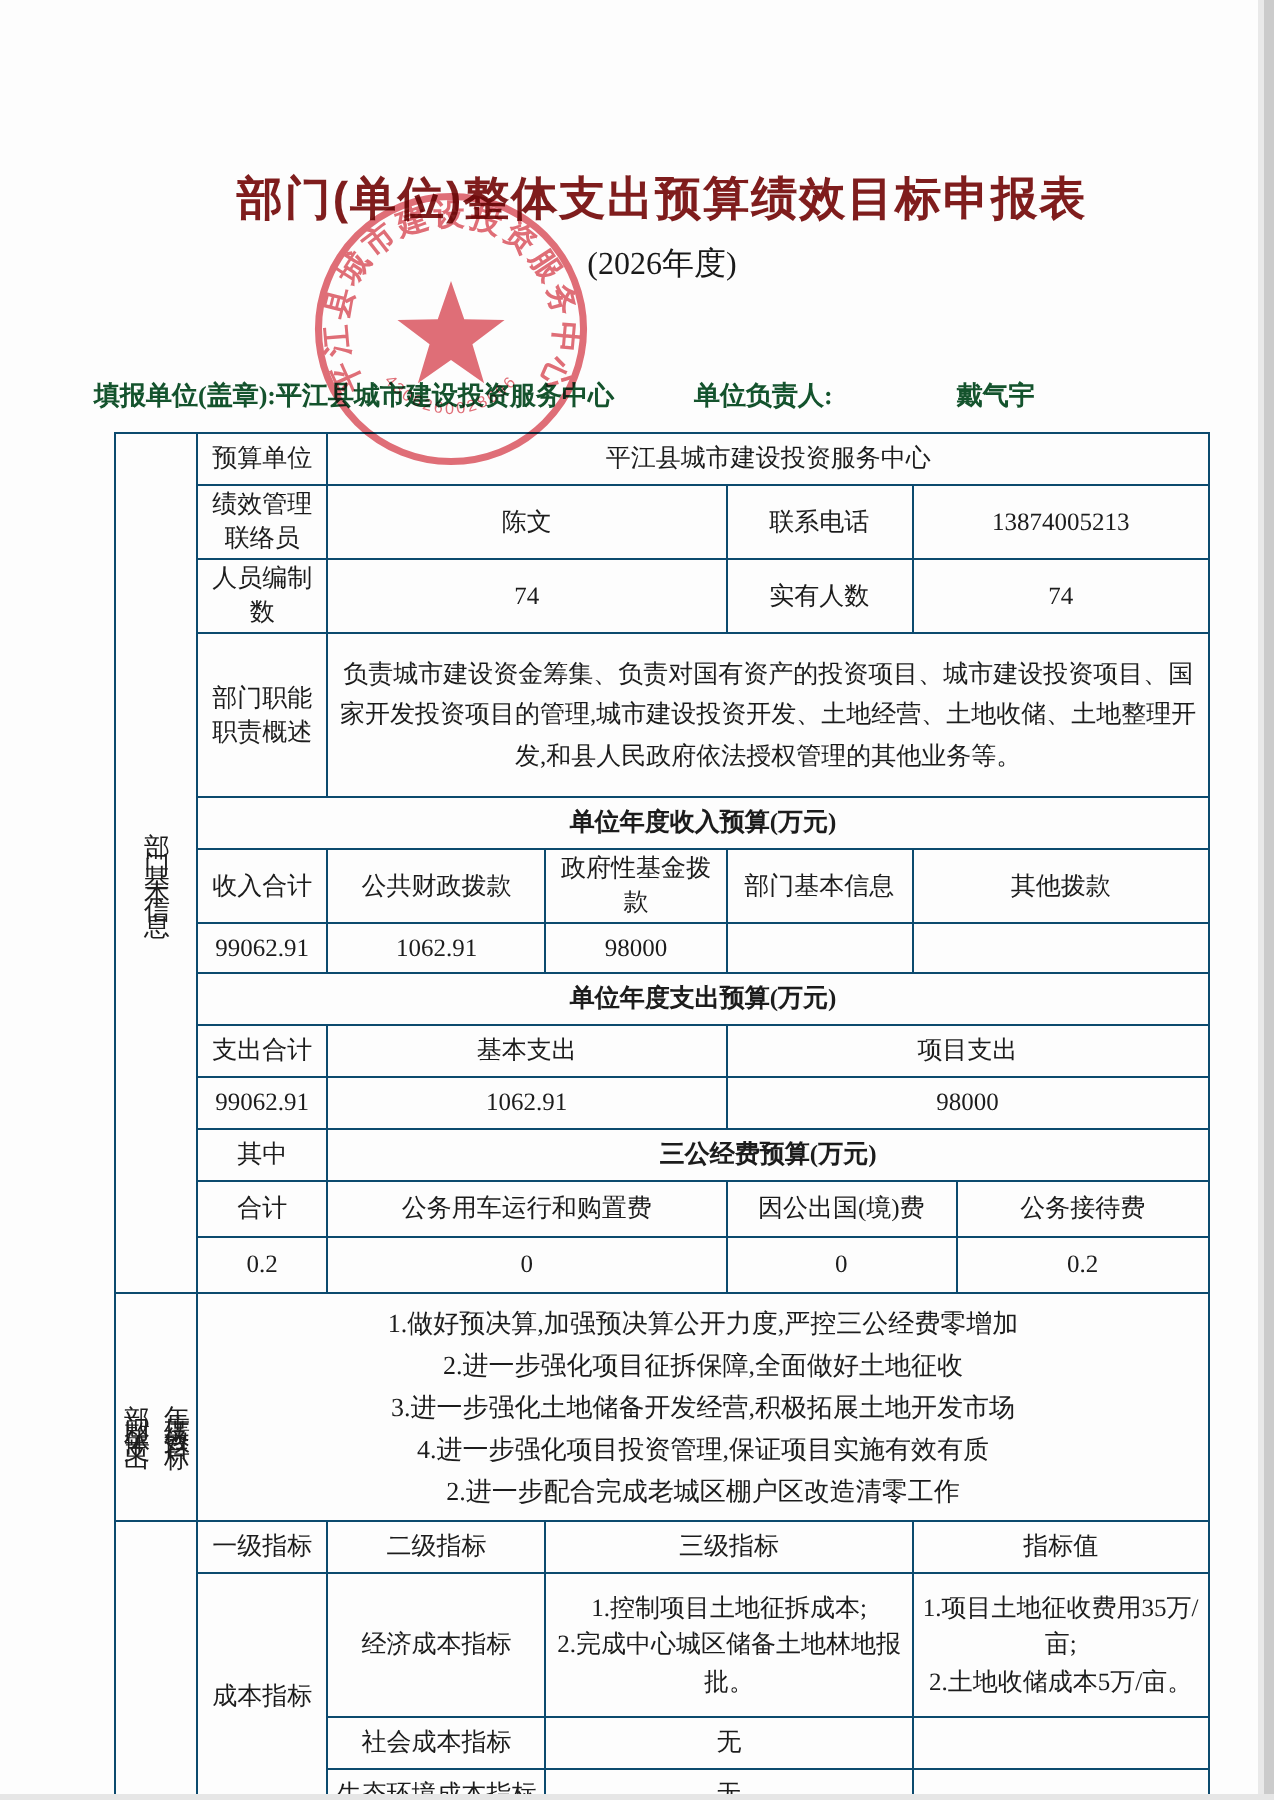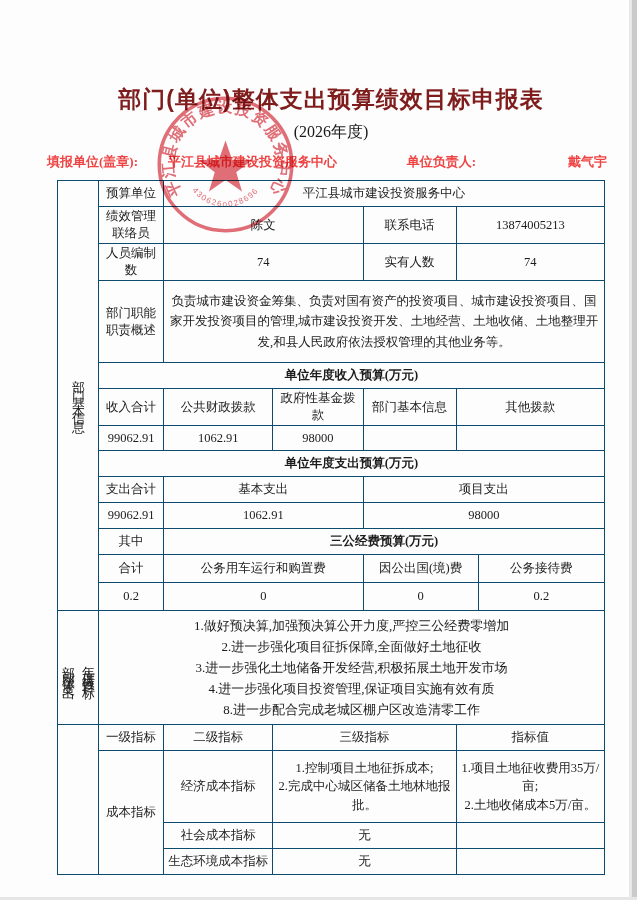--- a/index.html
+++ b/index.html
@@ -23,24 +23,24 @@
     font-family:"Liberation Sans","DejaVu Sans",sans-serif;
     font-size:23px; font-weight:700; letter-spacing:1px; color:#7f1d1d;
   }
   .subtitle {
     width:548px; margin-left:57px; margin-top:7px; text-align:center;
     font-size:16px; font-weight:400; color:#1a1a1a;
   }
   .fill-line {
     margin:10px 0 0 47px; width:560px;
     display:flex; align-items:baseline;
-    font-size:13px; font-weight:600; color:#ef4444;justify-content:space-between;
+    font-size:13px; font-weight:600; color:#14532d;
   }
   .fill-line .leader-label { margin-left:40px; }
-  .fill-line .leader-name { margin-left:62px; }
+  .fill-line .leader-name { margin-left:62px;margin-top:36px; }
 
   table.form {
     margin:9px 0 0 57px;
     border-collapse:collapse;
     table-layout:fixed;
     width:548px;
     font-size:12.5px;
   }
   table.form td {
     border:1px solid #0c4a6e;
@@ -207,21 +207,21 @@
         <div class="v-pair">
           <span>部门整体支出</span>
           <span>年度绩效目标</span>
         </div>
       </td>
       <td colspan="6" class="target-list top">
         <div>1.做好预决算,加强预决算公开力度,严控三公经费零增加</div>
         <div>2.进一步强化项目征拆保障,全面做好土地征收</div>
         <div>3.进一步强化土地储备开发经营,积极拓展土地开发市场</div>
         <div>4.进一步强化项目投资管理,保证项目实施有效有质</div>
-        <div>8.进一步配合完成老城区棚户区改造清零工作</div>
+        <div>2.进一步配合完成老城区棚户区改造清零工作</div>
       </td>
     </tr>
 
     <tr style="height:26px">
       <td rowspan="4"></td>
       <td>一级指标</td>
       <td>二级指标</td>
       <td colspan="2">三级指标</td>
       <td colspan="2">指标值</td>
     </tr>

